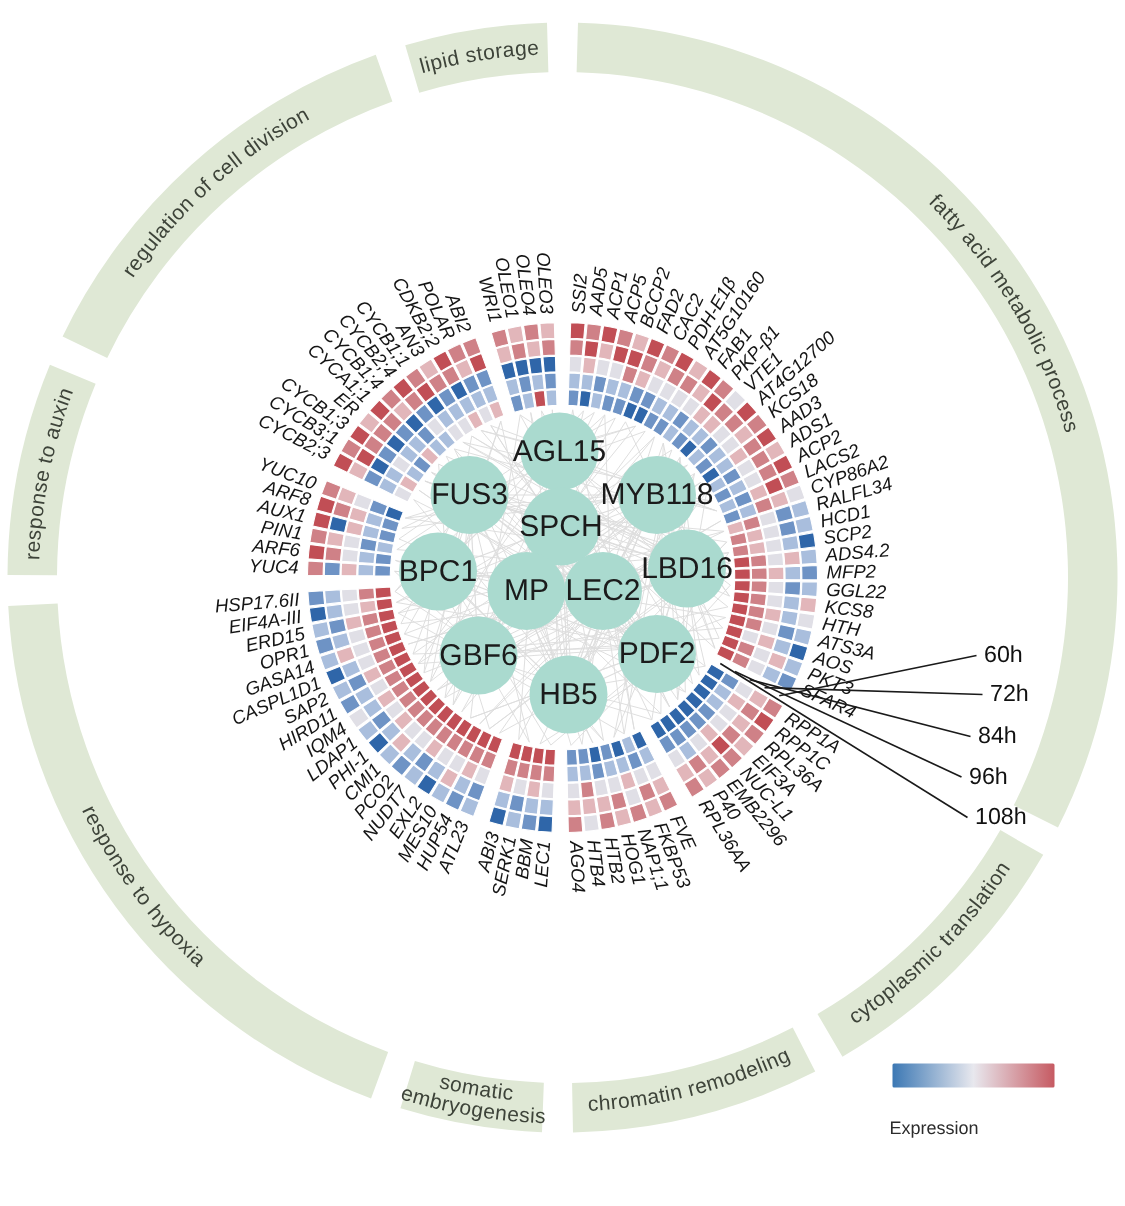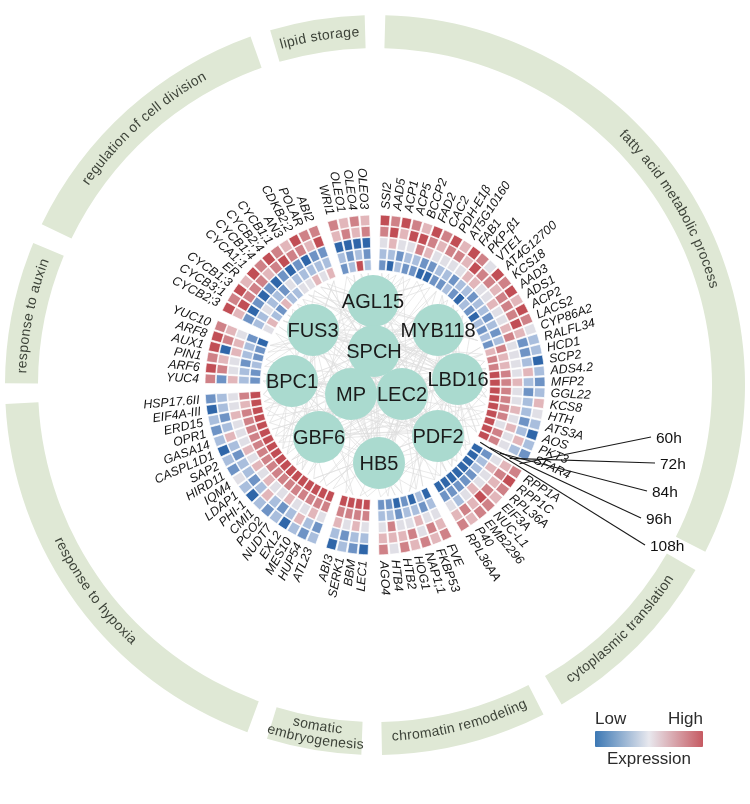--- a/index.html
+++ b/index.html
@@ -7,21 +7,21 @@
        font-family:"Liberation Sans", sans-serif;}
   #chart{position:absolute;left:0;top:0;}
   .seclab{font-size:14px;fill:#3d4339;letter-spacing:.3px;}
   .genelab{font-size:12.4px;font-style:italic;fill:#141414;}
   .hublab{font-size:20px;fill:#1b1b1b;}
   .timelab{font-size:15.5px;fill:#111111;}
   .legend{position:absolute;left:593px;top:709px;width:112px;color:#222;}
   .legend-row{display:flex;justify-content:space-between;font-size:17px;
       padding:0 2px 2px 2px;color:#2c2c2c;}
   .legend-bar{height:16px;width:108px;margin:0 auto;border-radius:1px;}
-  .legend-title{text-align:center;font-size:17px;margin-top:2px;color:#2c2c2c;}
+  .legend-title{font-size:12px;margin-top:20px;color:#2c2c2c;}
 </style>
 </head>
 <body>
 
 <svg id="chart" width="750" height="804" viewBox="0 0 750 804">
     <g stroke="#dadada" stroke-width="0.65" opacity="0.9">
       <line x1="381.8" y1="273.2" x2="405.7" y2="400.9"></line>
       <line x1="381.8" y1="273.2" x2="369.9" y2="354.6"></line>
       <line x1="389.0" y1="273.9" x2="294.6" y2="378.4"></line>
       <line x1="389.0" y1="273.9" x2="370.3" y2="357.8"></line>
@@ -875,19 +875,15 @@
       <text x="351" y="394" class="hublab" text-anchor="middle" dominant-baseline="central">MP</text>
       <text x="402" y="394" class="hublab" text-anchor="middle" dominant-baseline="central">LEC2</text>
       <text x="458" y="379" class="hublab" text-anchor="middle" dominant-baseline="central">LBD16</text>
       <text x="319" y="437" class="hublab" text-anchor="middle" dominant-baseline="central">GBF6</text>
       <text x="438" y="436" class="hublab" text-anchor="middle" dominant-baseline="central">PDF2</text>
       <text x="379" y="463" class="hublab" text-anchor="middle" dominant-baseline="central">HB5</text>
     </g>
   </svg>
 
 <div class="legend">
-  <div class="legend-row">
-    <span>Low</span>
-    <span>High</span>
-  </div>
   <div class="legend-bar" id="legend-bar" style="background: linear-gradient(90deg, rgb(60, 120, 180) 0%, rgb(232, 232, 238) 50%, rgb(198, 90, 98) 100%);"></div>
   <div class="legend-title">Expression</div>
 </div>
 
 </body></html>

